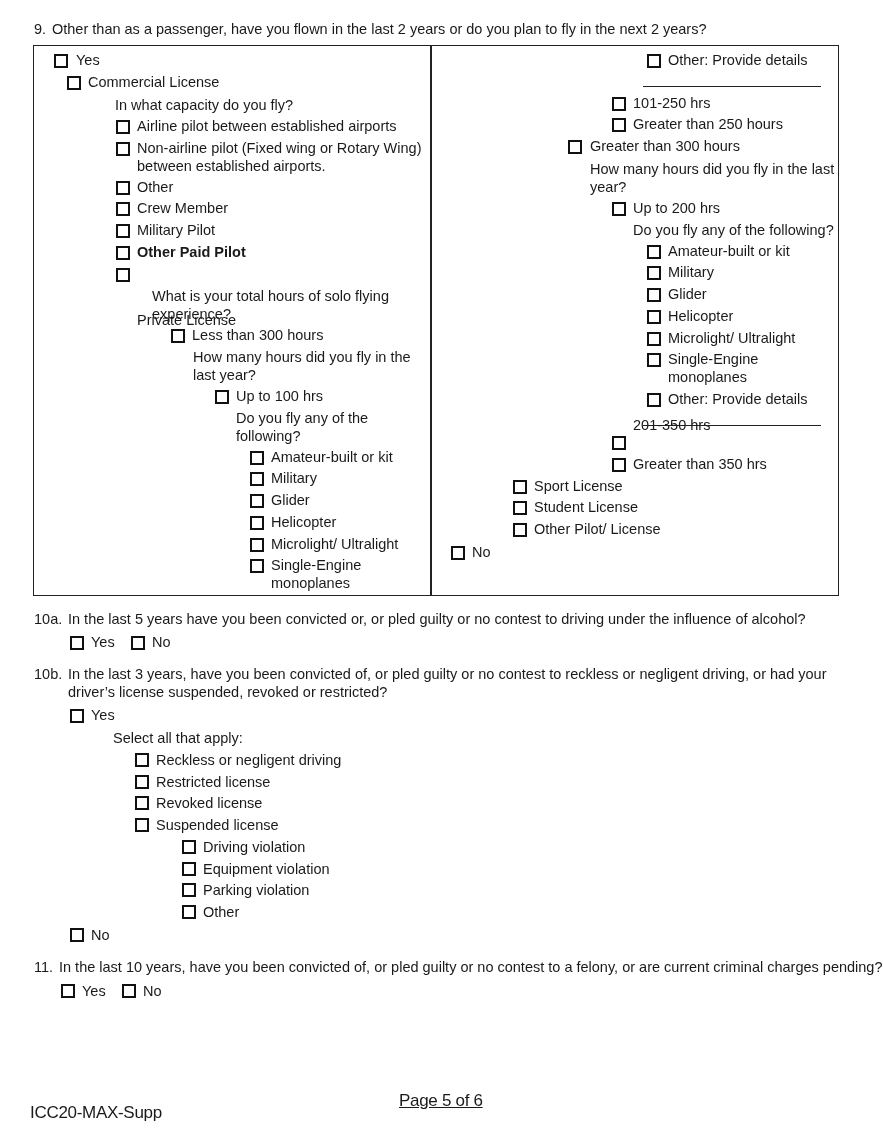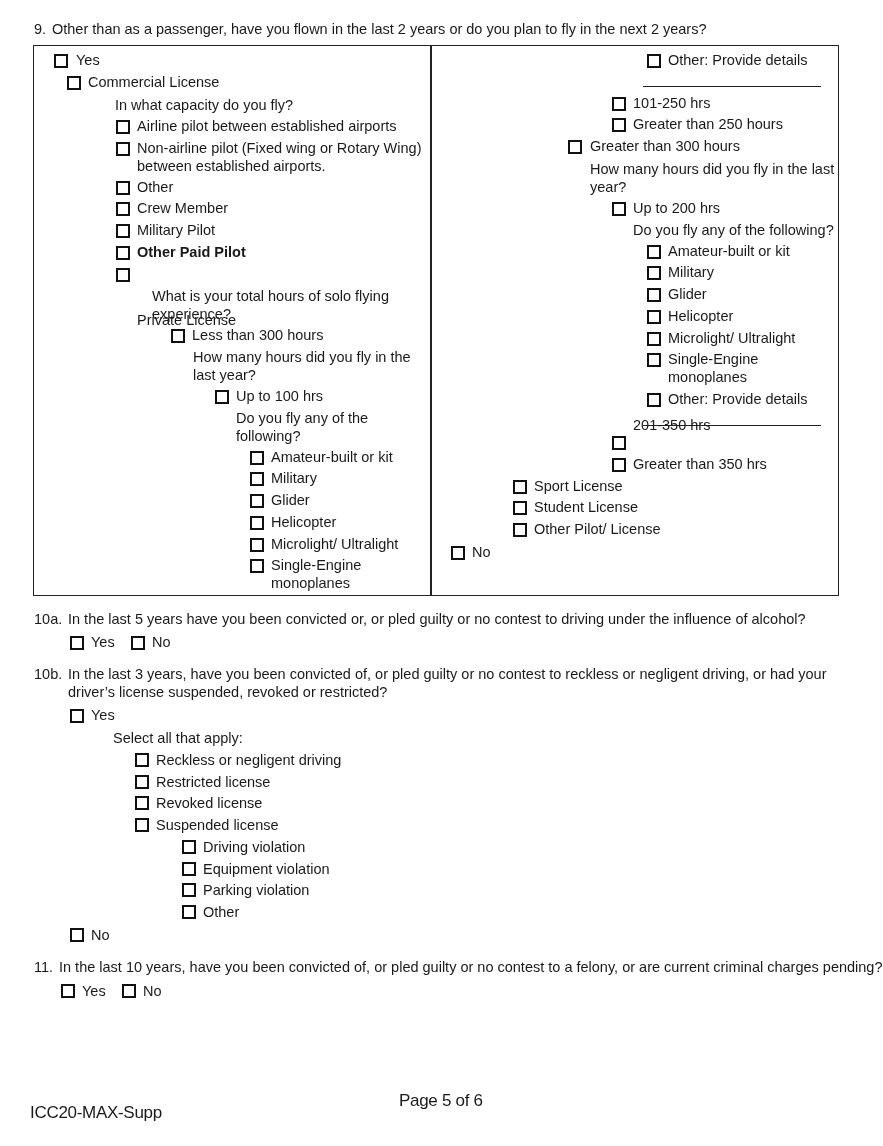--- a/index.html
+++ b/index.html
@@ -200,13 +200,13 @@
 <div class="lbl" style="left:91px;top:926px;">No</div>
 
 <div class="abs" style="left:34px;top:958px;">11.</div>
 <div class="abs" style="left:59px;top:958px;">In the last 10 years, have you been convicted of, or pled guilty or no contest to a felony, or are current criminal charges pending?</div>
 <div class="cb" style="left:61px;top:984px;"></div>
 <div class="lbl" style="left:82px;top:982px;">Yes</div>
 <div class="cb" style="left:122px;top:984px;"></div>
 <div class="lbl" style="left:143px;top:982px;">No</div>
 
 <div class="abs footer" style="left:30px;top:1104px;">ICC20-MAX-Supp</div>
-<div class="abs footer" style="left:399px;top:1092px;">Page 5 of 6</div>
+<div class="abs footer" style="left:399px;top:1092px;text-decoration:underline;">Page 5 of 6</div>
 
 </body></html>

